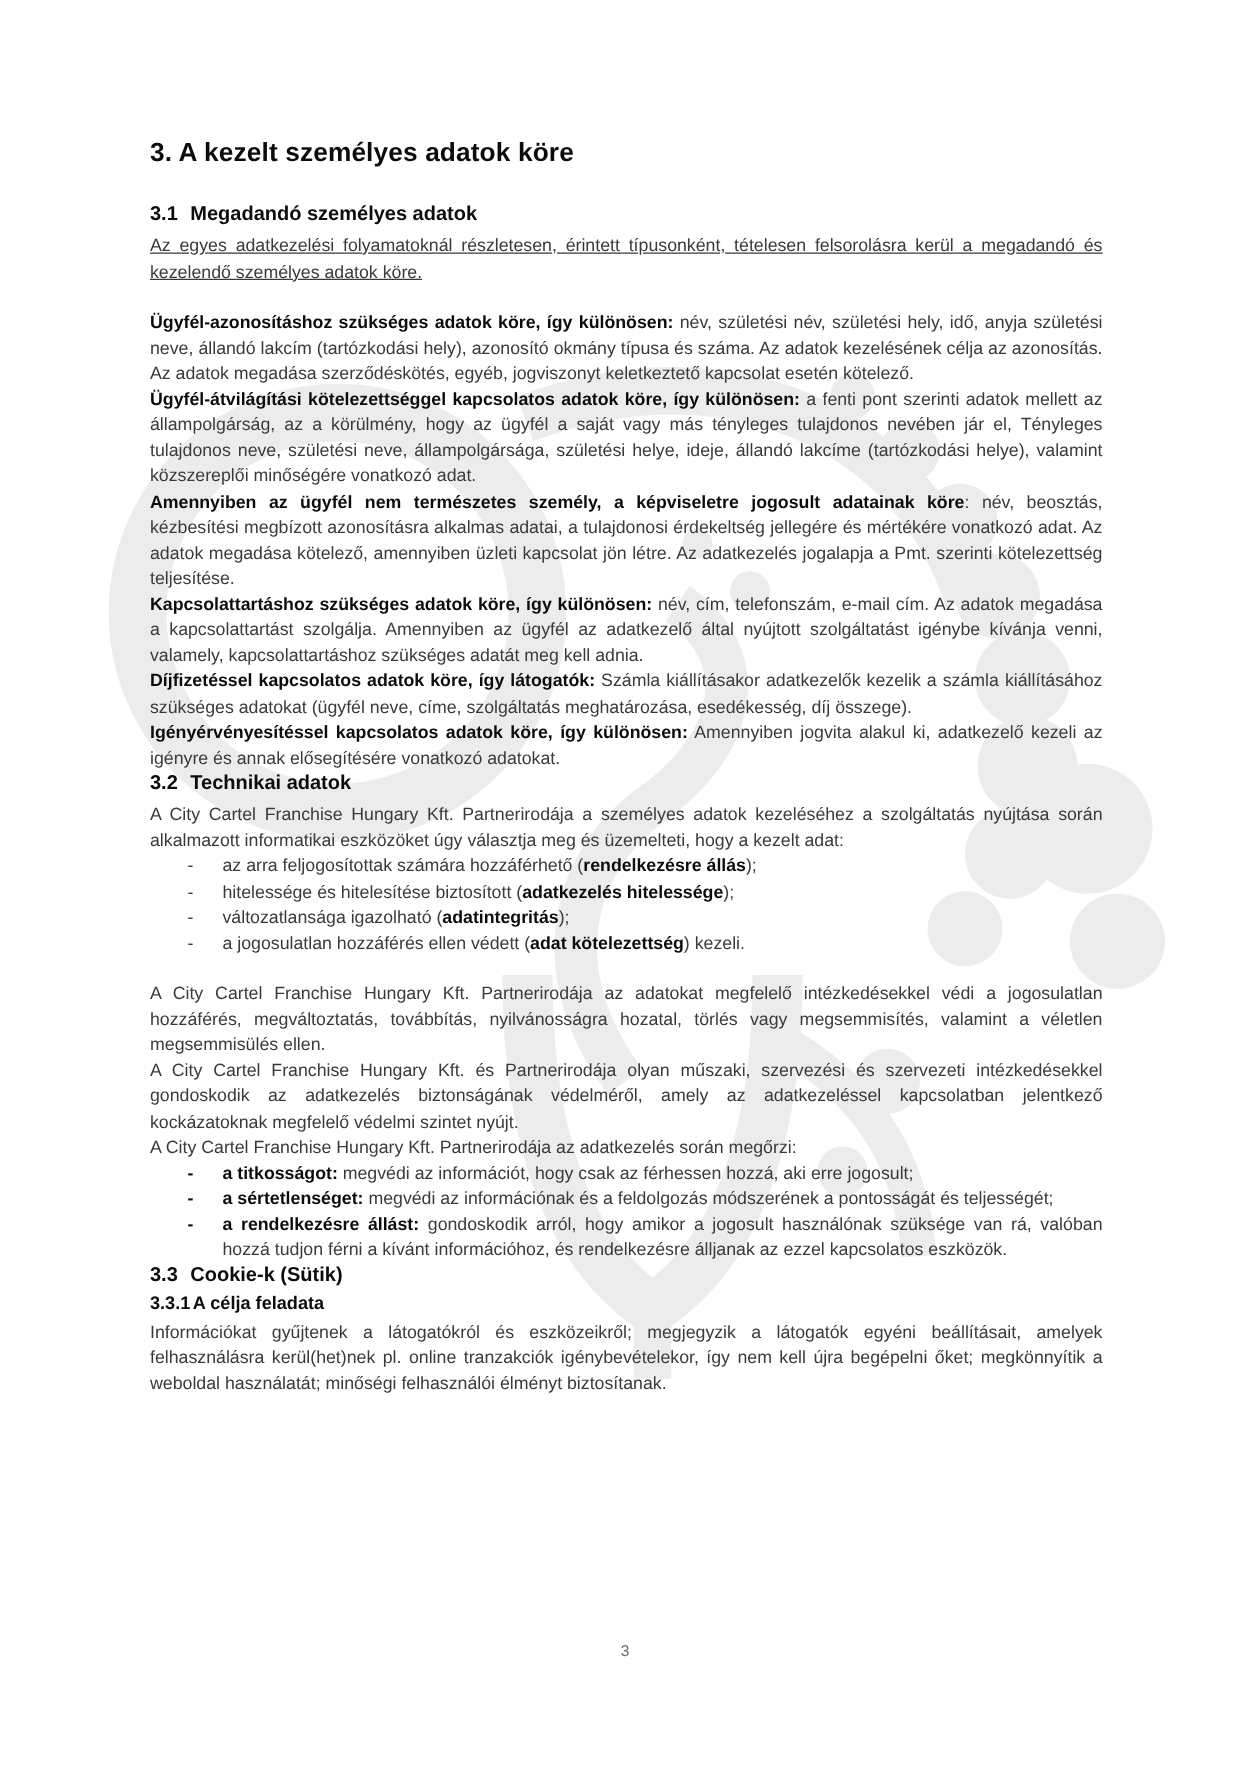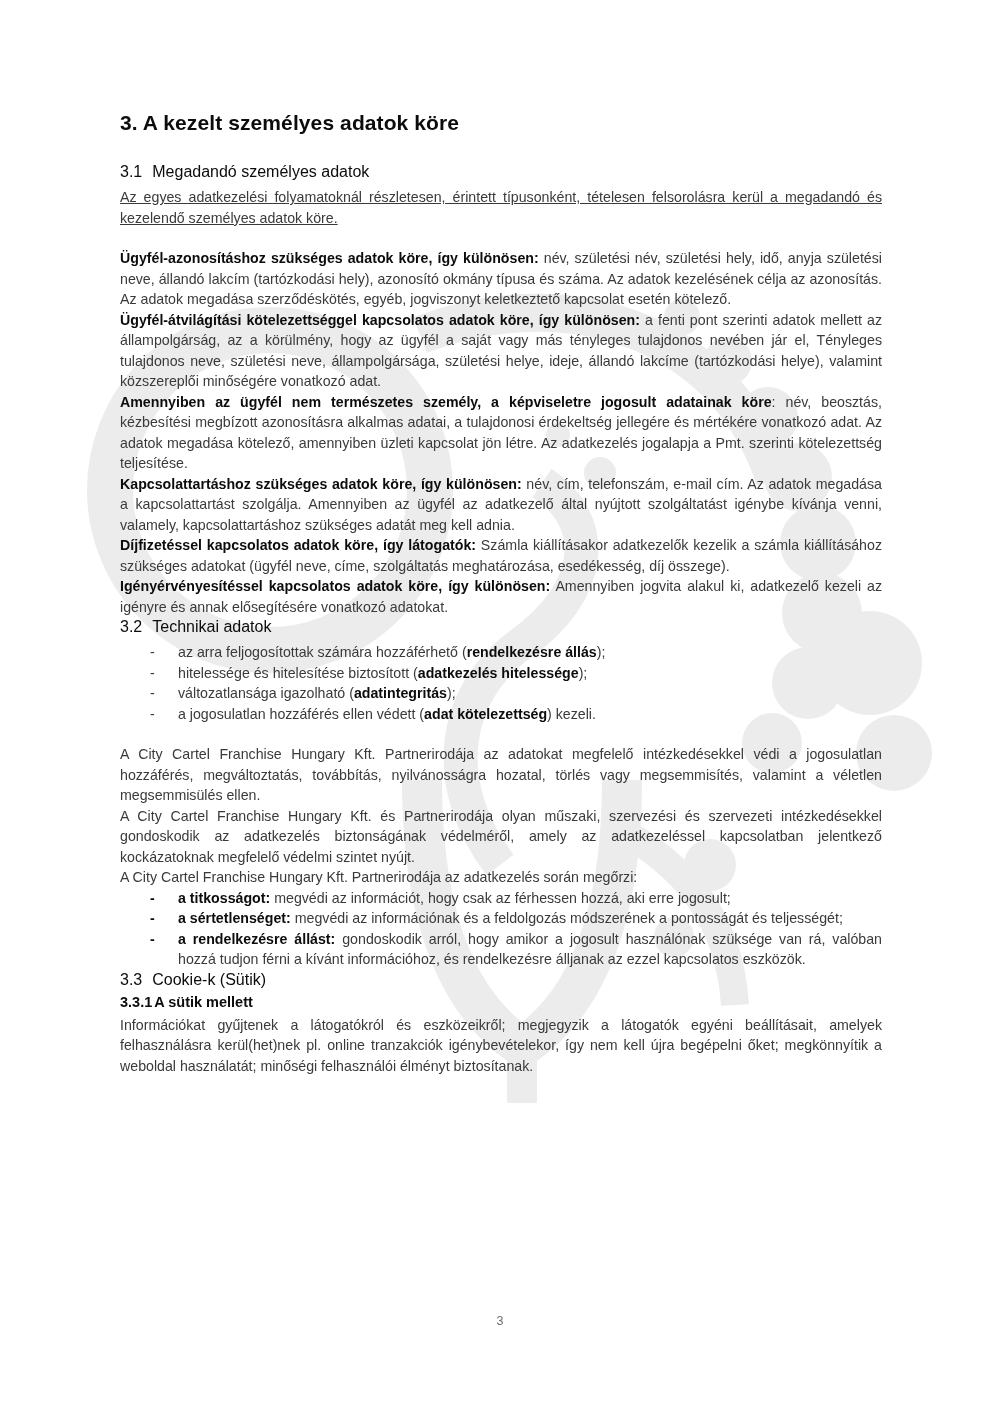--- a/index.html
+++ b/index.html
@@ -32,21 +32,21 @@
   h1.doc-title {
     font-size: 21px;
     font-weight: 800;
     color: #0c0c0c;
     letter-spacing: 0.1px;
     margin: 0 0 27px 0;
     line-height: 25px;
   }
   h2.sec-h {
     font-size: 16px;
-    font-weight: 400;
+    font-weight: 700;
     color: #0c0c0c;
     margin: 0 0 5px 0;
     line-height: 20px;
   }
   h3.sub-h {
     font-size: 14.5px;
     font-weight: 800;
     color: #0c0c0c;
     margin: 3px 0 3px 0;
     line-height: 19px;
@@ -130,20 +130,21 @@
     <p class="body-p"><strong class="lead">Ügyfél-azonosításhoz szükséges adatok köre, így különösen:</strong><span> név, születési név, születési hely, idő, anyja születési neve, állandó lakcím (tartózkodási hely), azonosító okmány típusa és száma. Az adatok kezelésének célja az azonosítás. Az adatok megadása szerződéskötés, egyéb, jogviszonyt keletkeztető kapcsolat esetén kötelező.</span></p>
     <p class="body-p"><strong class="lead">Ügyfél-átvilágítási kötelezettséggel kapcsolatos adatok köre, így különösen:</strong><span> a fenti pont szerinti adatok mellett az állampolgárság, az a körülmény, hogy az ügyfél a saját vagy más tényleges tulajdonos nevében jár el, Tényleges tulajdonos neve, születési neve, állampolgársága, születési helye, ideje, állandó lakcíme (tartózkodási helye), valamint közszereplői minőségére vonatkozó adat.</span></p>
     <p class="body-p"><strong class="lead">Amennyiben az ügyfél nem természetes személy, a képviseletre jogosult adatainak köre</strong><span>:  név, beosztás, kézbesítési megbízott azonosításra alkalmas adatai, a tulajdonosi érdekeltség jellegére és mértékére vonatkozó adat. Az adatok megadása kötelező, amennyiben üzleti kapcsolat jön létre. Az adatkezelés jogalapja a Pmt. szerinti kötelezettség teljesítése.</span></p>
     <p class="body-p"><strong class="lead">Kapcsolattartáshoz szükséges adatok köre, így különösen:</strong><span> név, cím, telefonszám, e-mail cím. Az adatok megadása a kapcsolattartást szolgálja. Amennyiben az ügyfél az adatkezelő által nyújtott szolgáltatást igénybe kívánja venni, valamely, kapcsolattartáshoz szükséges adatát meg kell adnia.</span></p>
     <p class="body-p"><strong class="lead">Díjfizetéssel kapcsolatos adatok köre, így látogatók:</strong><span> Számla kiállításakor adatkezelők kezelik a számla kiállításához szükséges adatokat (ügyfél neve, címe, szolgáltatás meghatározása, esedékesség, díj összege).</span></p>
     <p class="body-p"><strong class="lead">Igényérvényesítéssel kapcsolatos adatok köre, így különösen:</strong><span> Amennyiben jogvita alakul ki, adatkezelő kezeli az igényre és annak elősegítésére vonatkozó adatokat.</span></p>
 
     <h2 class="sec-h gap-before">
       <span class="hnum">3.2</span><span>Technikai adatok</span>
     </h2>
+    <p class="body-p">A City Cartel Franchise Hungary Kft. Partnerirodája a személyes adatok kezeléséhez a szolgáltatás nyújtása során alkalmazott informatikai eszközöket úgy választja meg és üzemelteti, hogy a kezelt adat:</p>
 
     <div class="bullets-block">
       <div class="bullet">
         <span class="dash">-</span>
         <span class="btext"><span>az arra feljogosítottak számára hozzáférhető (</span><strong class="lead">rendelkezésre állás</strong><span>);</span></span>
       </div>
       <div class="bullet">
         <span class="dash">-</span>
         <span class="btext"><span>hitelessége és hitelesítése biztosított (</span><strong class="lead">adatkezelés hitelessége</strong><span>);</span></span>
       </div>
@@ -173,21 +174,21 @@
       <div class="bullet">
         <span class="dash dash-bold">-</span>
         <span class="btext"><strong class="lead">a rendelkezésre állást:</strong><span> gondoskodik arról, hogy amikor a jogosult használónak szüksége van rá, valóban hozzá tudjon férni a kívánt információhoz, és rendelkezésre álljanak az ezzel kapcsolatos eszközök.</span></span>
       </div>
     </div>
 
     <h2 class="sec-h gap-before" style="margin-bottom:2px;">
       <span class="hnum">3.3</span><span>Cookie-k (Sütik)</span>
     </h2>
     <h3 class="sub-h">
-      <span class="hnum-sm">3.3.1</span><span>A sütik mellett</span>
+      <span class="hnum-sm">3.3.1</span><span>A célja feladata</span>
     </h3>
     <p class="body-p">Információkat gyűjtenek a látogatókról és eszközeikről; megjegyzik a látogatók egyéni beállításait, amelyek felhasználásra kerül(het)nek pl. online tranzakciók igénybevételekor, így nem kell újra begépelni őket; megkönnyítik a weboldal használatát; minőségi felhasználói élményt biztosítanak.</p>
 
   </div>
 
   <div class="page-number">3</div>
 
 </div>
 
 </body></html>

